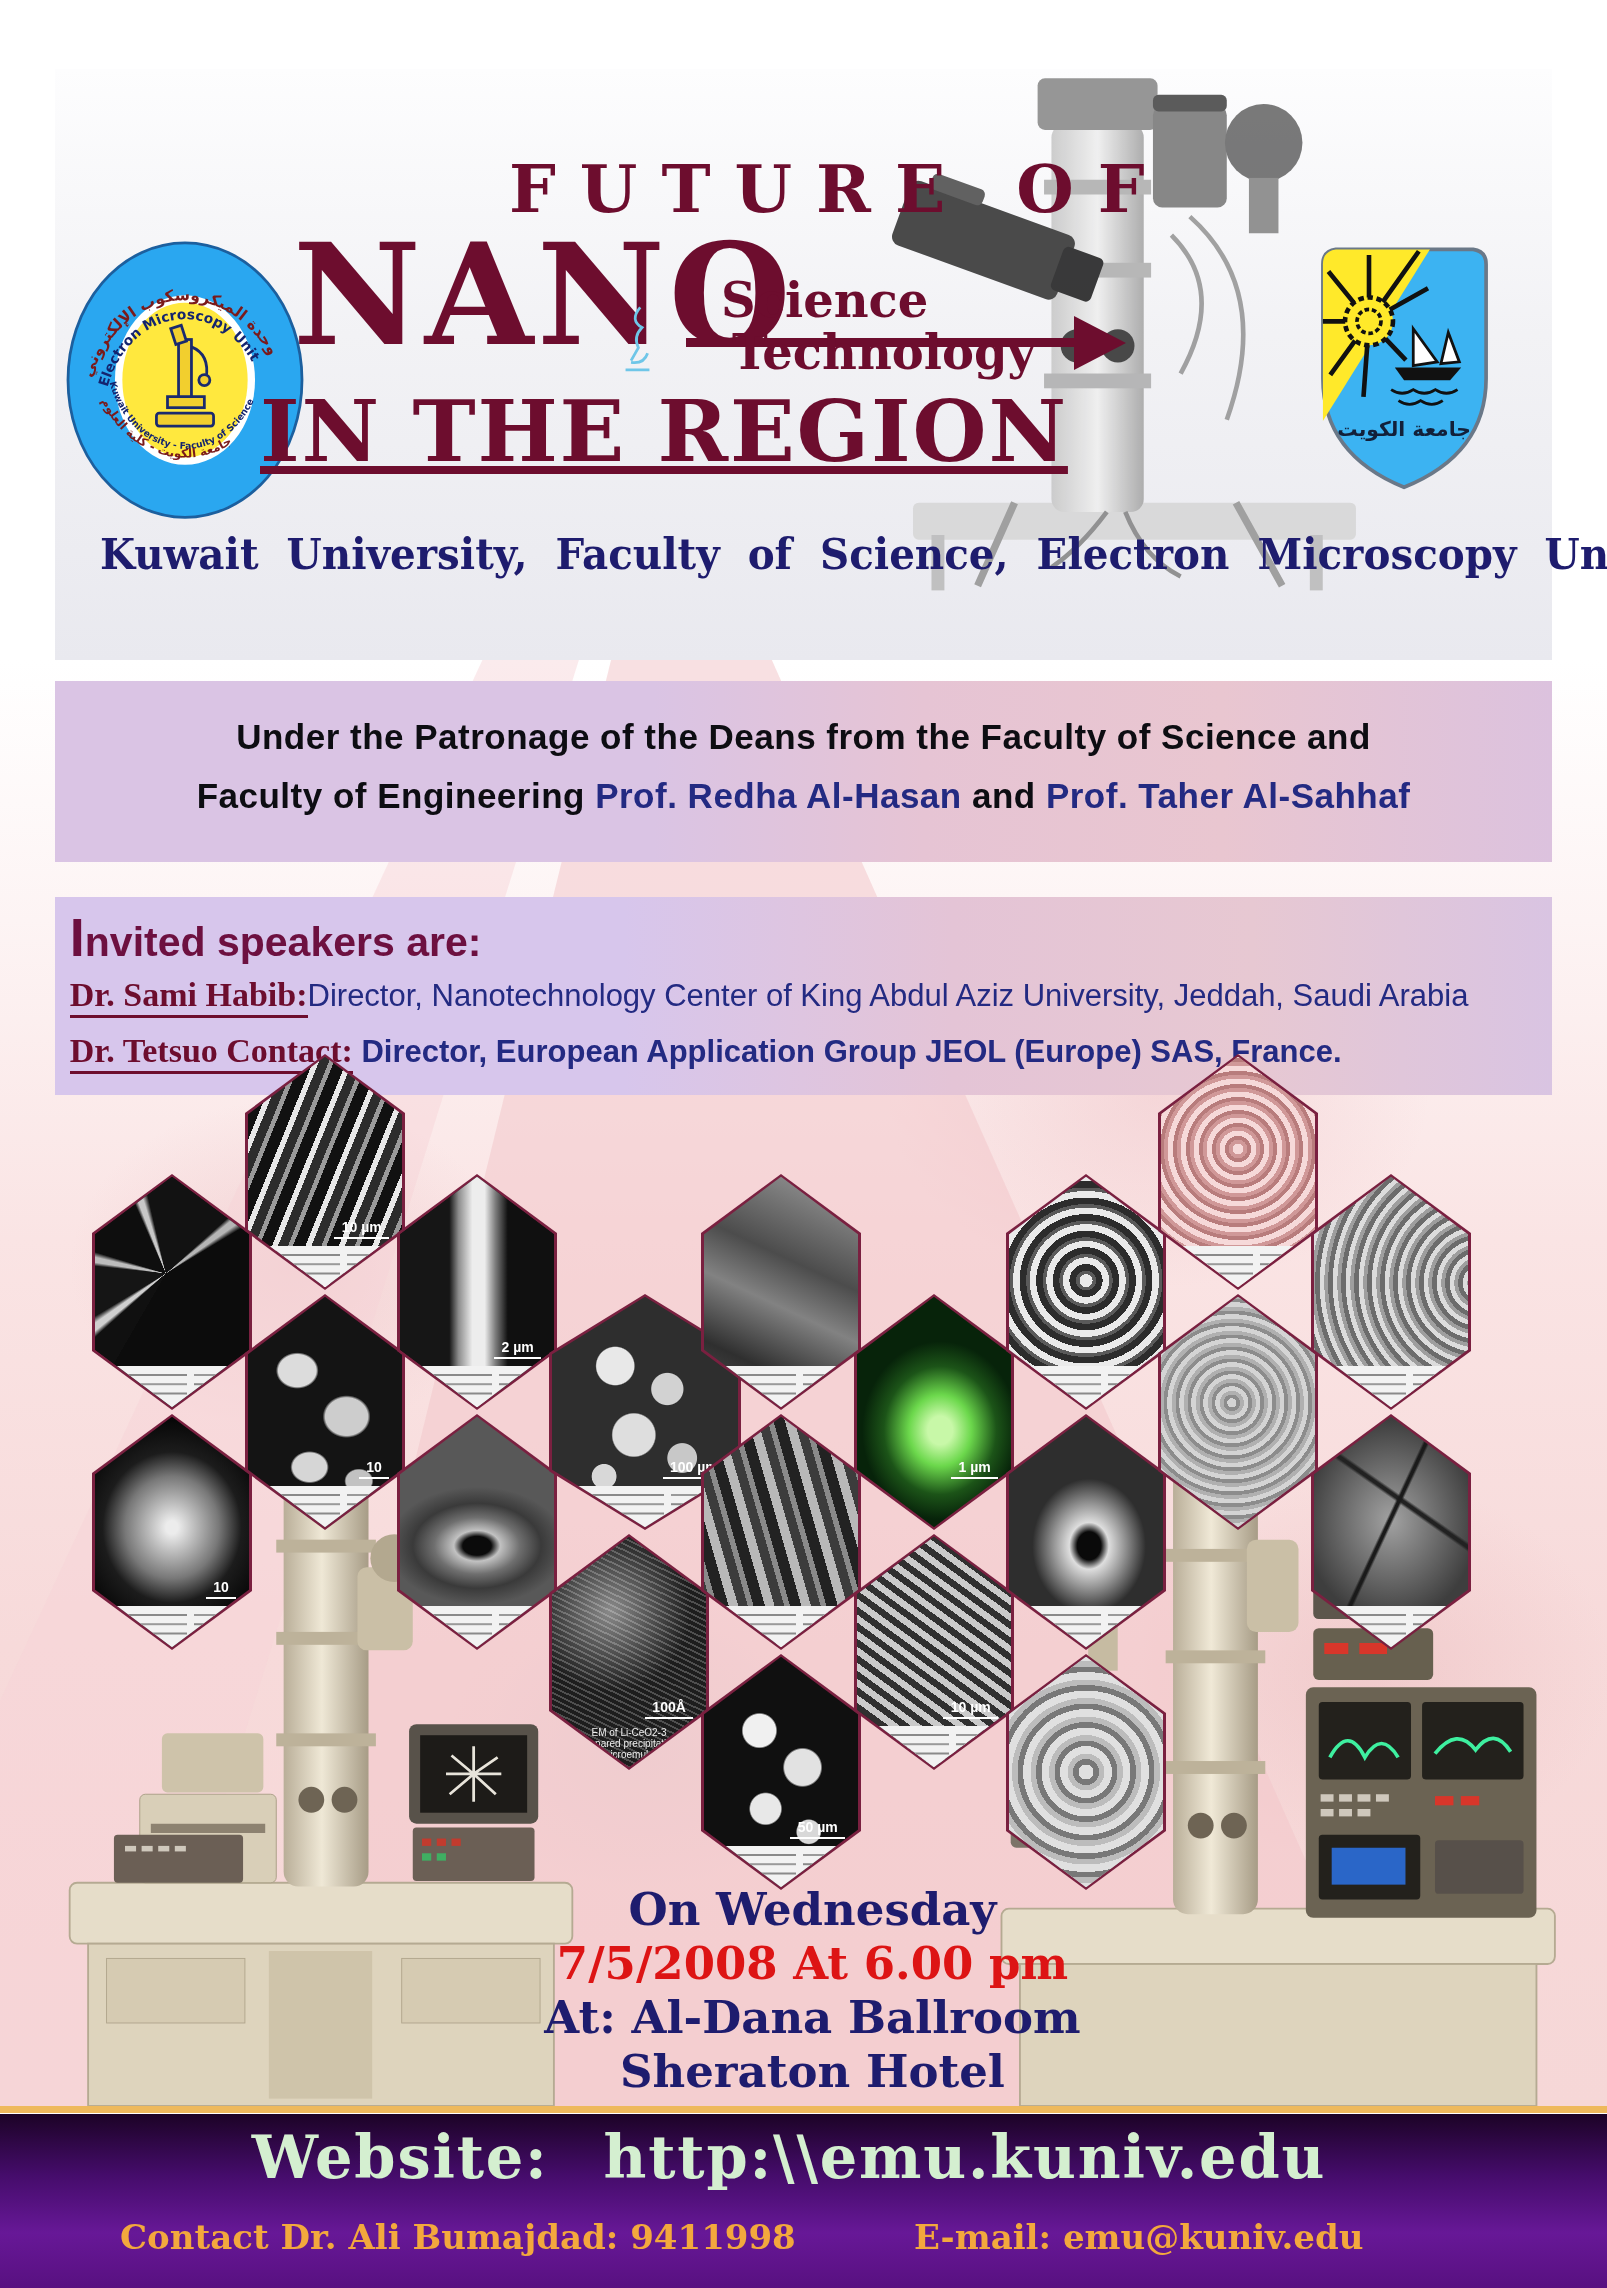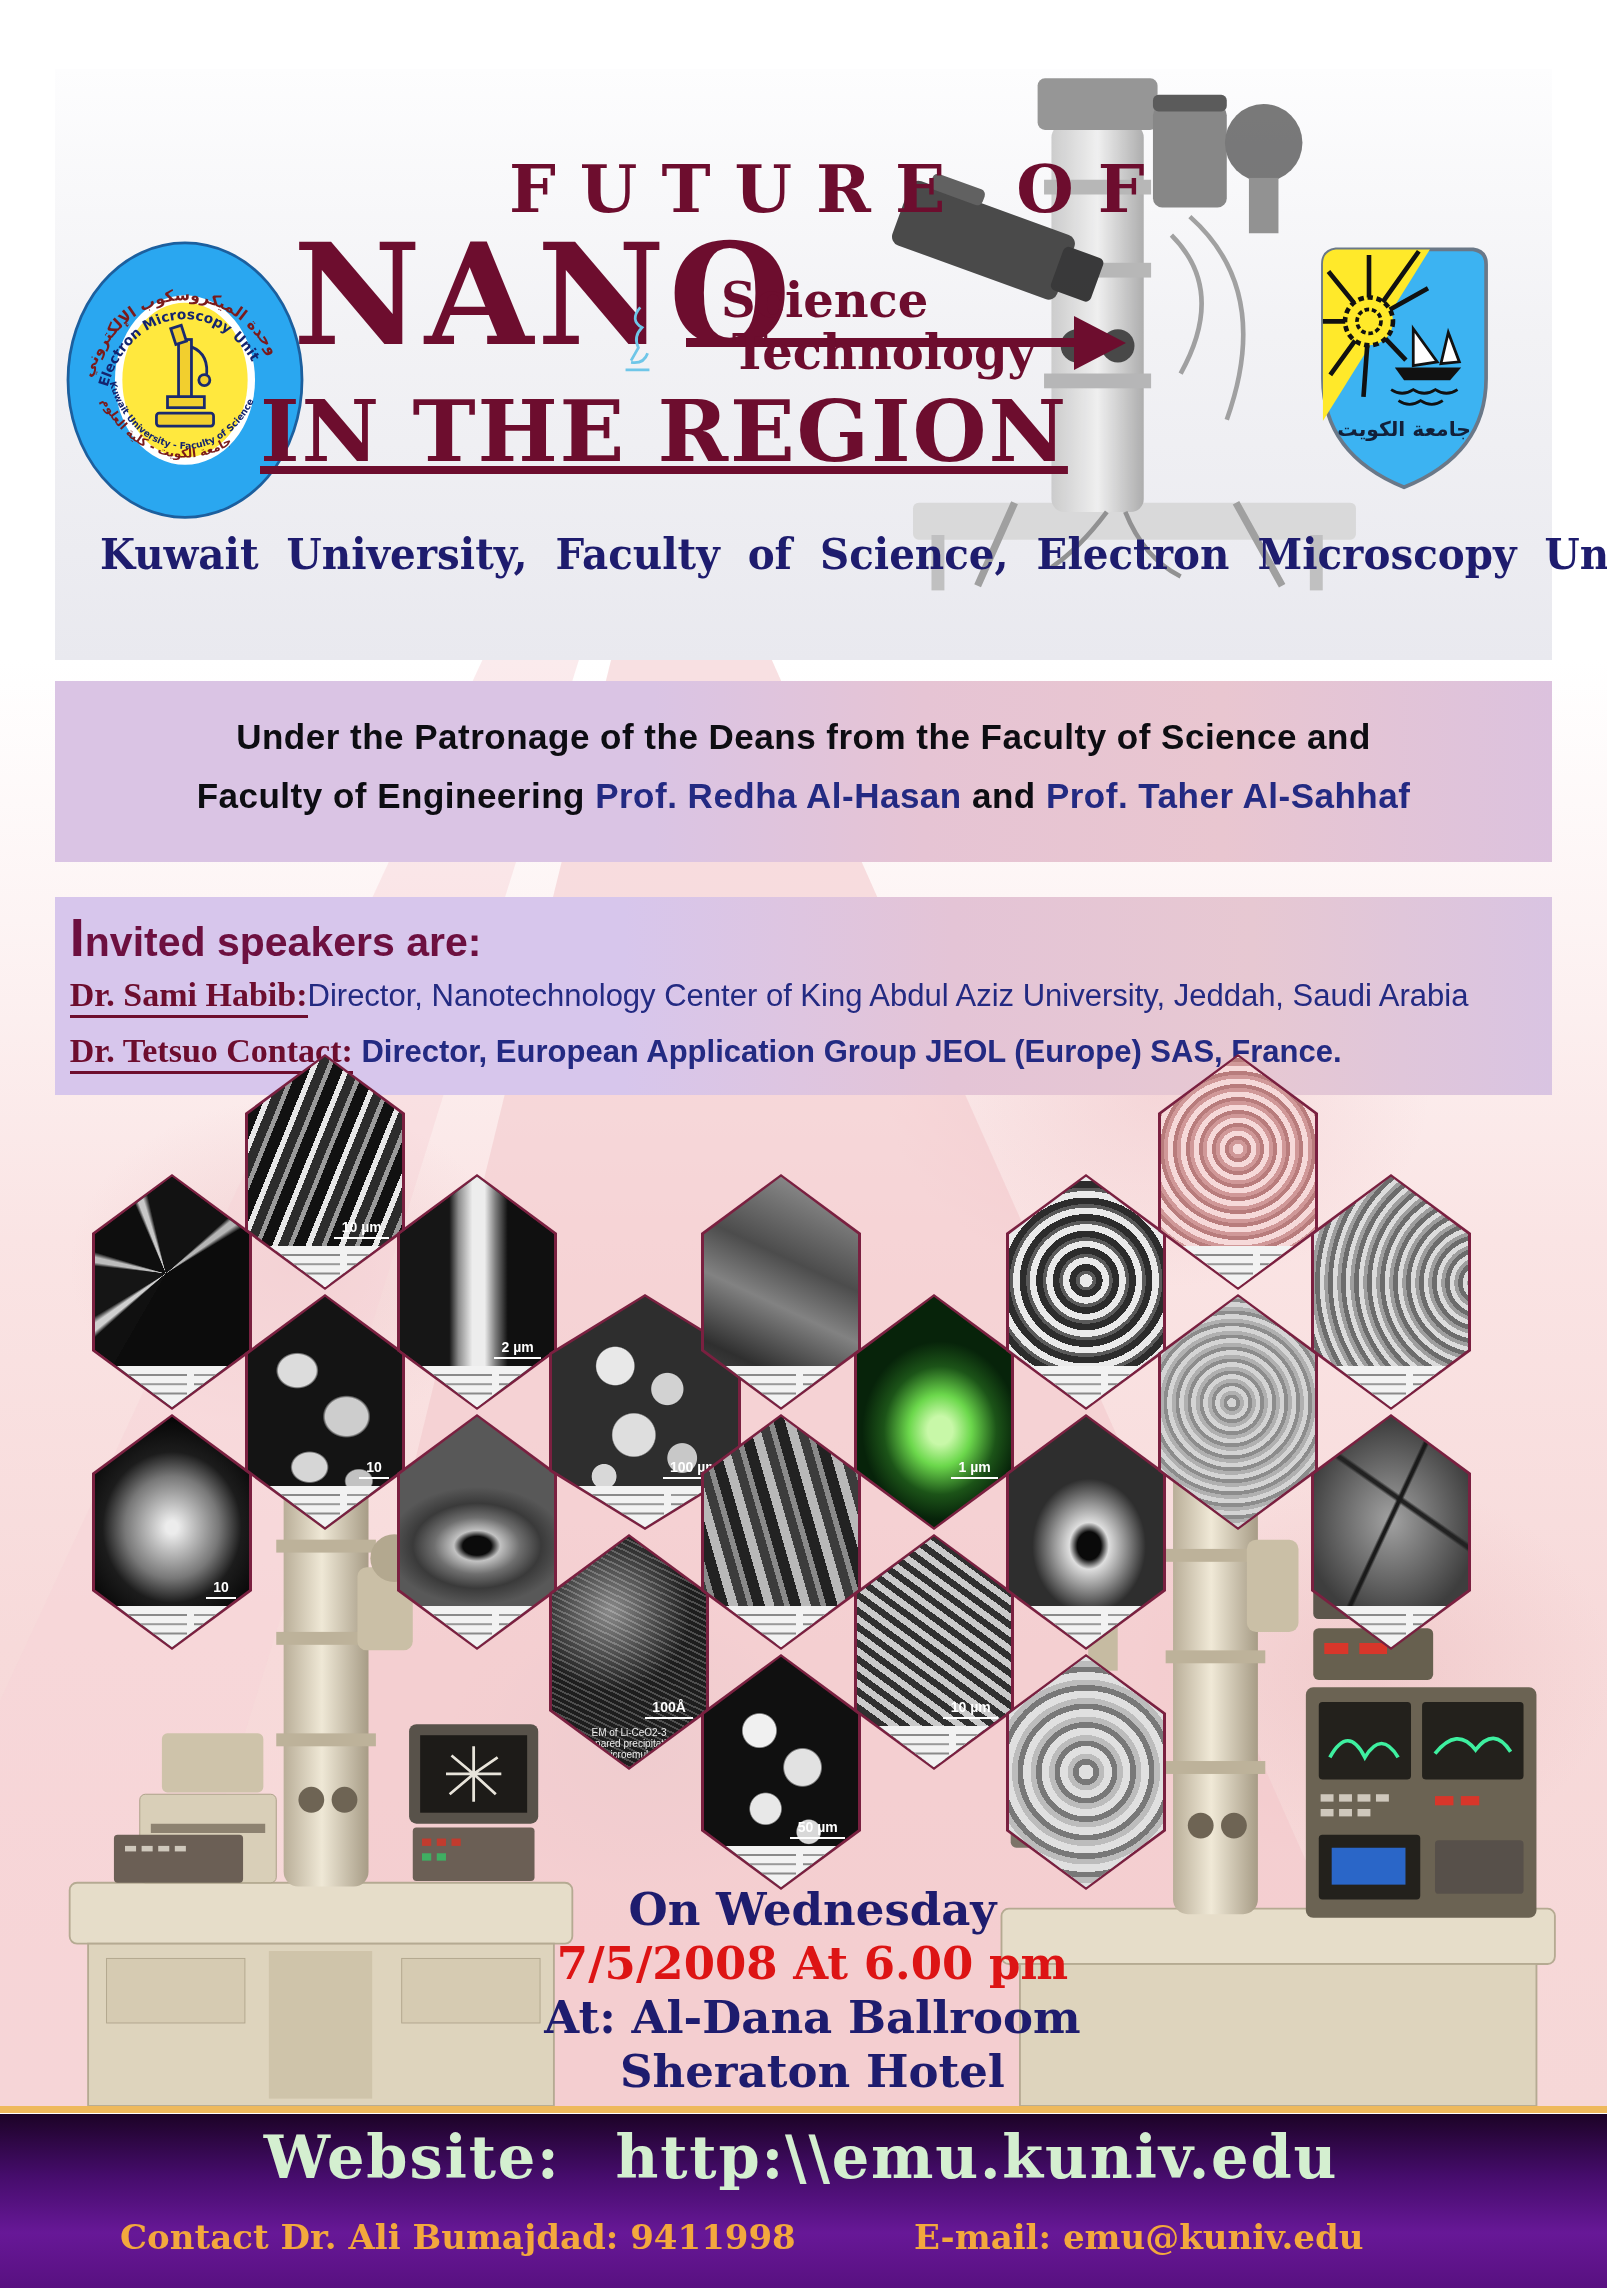--- a/index.html
+++ b/index.html
@@ -111,21 +111,21 @@
   
   .event{position:absolute;left:397px;top:1883px;width:831px;z-index:6;text-align:center;
      font:bold 45px "DejaVu Serif",serif;line-height:54px;}
   .event .l1,.event .l3,.event .l4{color:#1e1c6e;}
   .event .l2{color:#dd1414;}
 
   
   .gold-line{position:absolute;left:0;top:2106px;width:1608px;height:7.4px;background:#eeb95c;z-index:7;}
   .footer{position:absolute;left:0;top:2114px;width:1608px;height:175px;z-index:7;
      background:linear-gradient(180deg,#1c0326 0%,#450c6b 35%,#671897 68%,#581080 100%);}
-  .website{position:absolute;left:16px;top:9.2px;width:1570px;text-align:center;color:#d4efd0;
+  .website{position:absolute;left:4px;top:9.2px;width:1570px;text-align:center;color:#d4efd0;
      font:bold 59px "DejaVu Serif",serif;letter-spacing:1.8px;white-space:nowrap;}
   .website .gap{display:inline-block;width:55px;}
   .contact{position:absolute;left:120px;top:103px;color:#f3a83d;
      font:bold 34px "DejaVu Serif",serif;white-space:nowrap;}
   .email{position:absolute;left:914px;top:103px;color:#f3a83d;
      font:bold 34px "DejaVu Serif",serif;white-space:nowrap;}
 </style>
 </head>
 <body>
 

